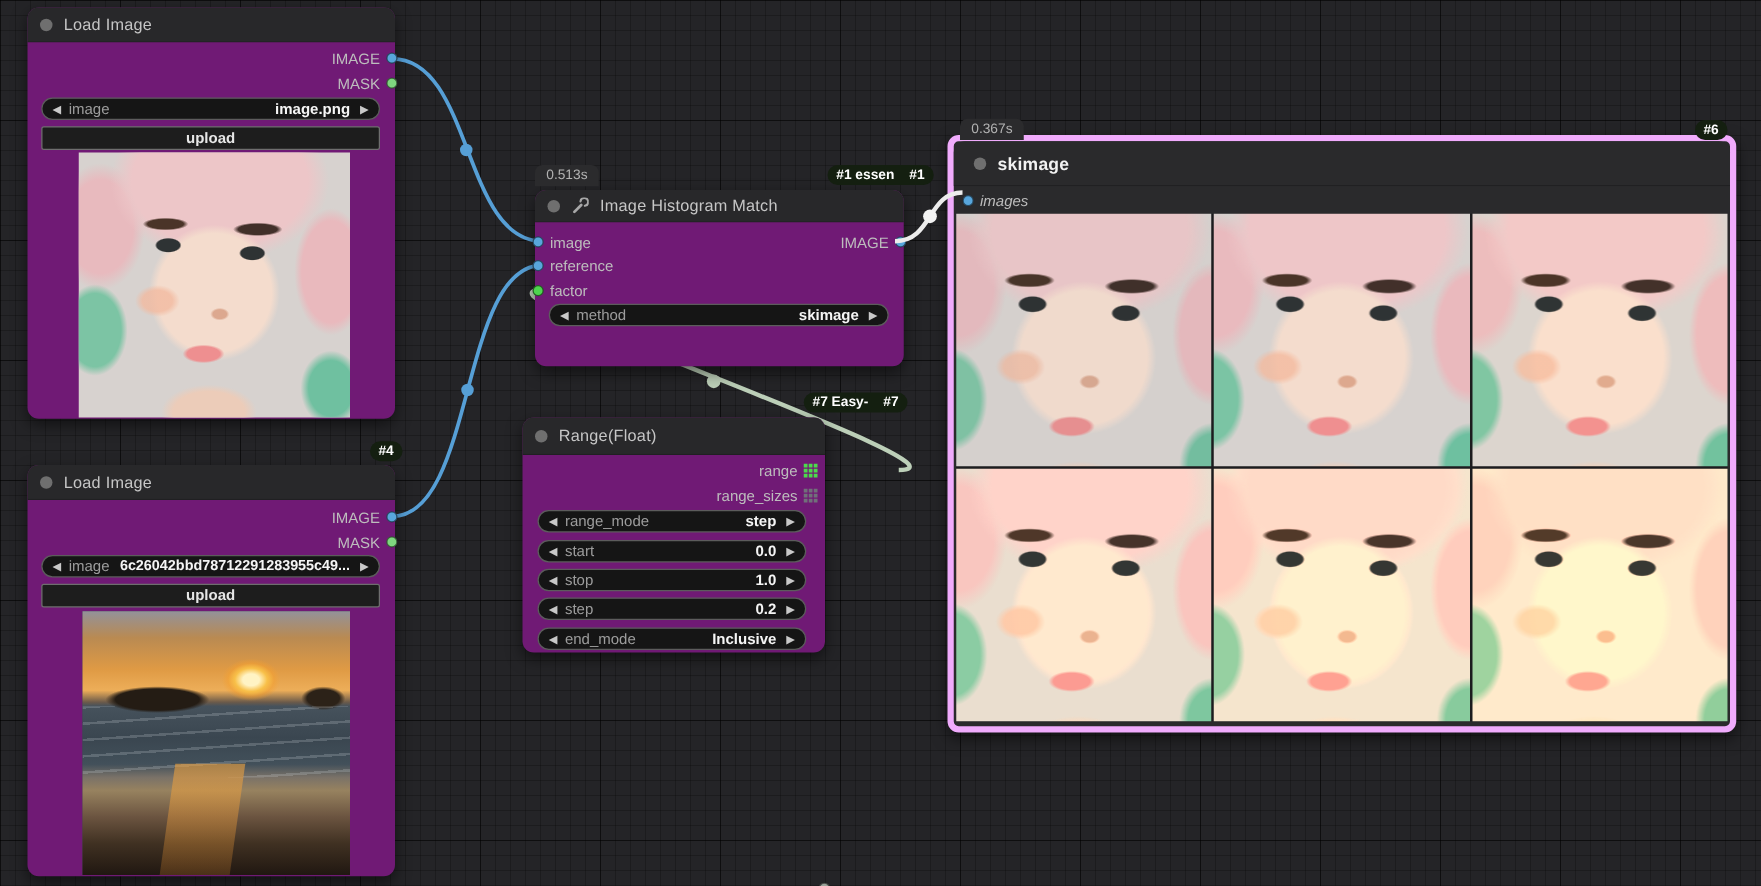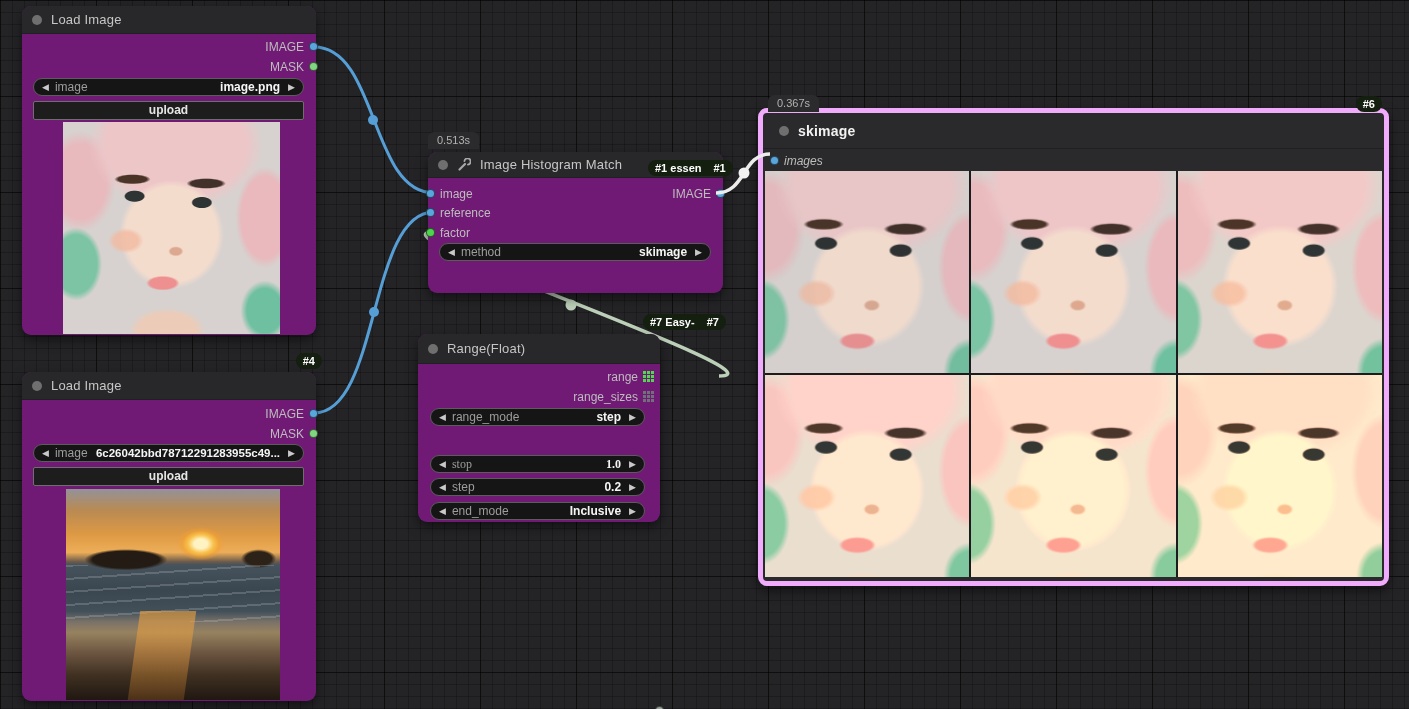--- a/index.html
+++ b/index.html
@@ -194,21 +194,21 @@
     <span class="wlabel">image</span>
     <span class="wvalue" style="font-size:11.5px">6c26042bbd78712291283955c49...</span>
     <span class="arrow r"></span>
   </div>
   <div class="btn-upload" style="left:11px; right:12px; top:95px;">upload</div>
   <div class="photo sunset" style="left:44px; top:117px; width:214px; height:211px;"></div>
 </div>
 
 <div class="node" id="node-histogram" style="left:428px; top:152px; width:295px; height:141px;">
   <div class="timing" style="left:0; top:-20px;">0.513s</div>
-  <div class="badge" style="left:220px; top:-20px;margin-top:28px;">
+  <div class="badge" style="left:234px; top:-20px;">
     <span>#1 essen</span>
     <span>#1</span>
   </div>
   <div class="node-header" style="height:26px">
     <span class="hdot"></span>
     <svg class="wrench" width="14" height="14" viewBox="0 0 14 14">
       <path d="M2.5 11.5 L8 6" stroke="#a8a8a8" stroke-width="2.2" stroke-linecap="round" fill="none"></path>
       <path d="M7.4 3.1 a3.1 3.1 0 1 1 3.5 3.5" stroke="#a8a8a8" stroke-width="1.7" fill="none" stroke-linecap="round"></path>
     </svg>
     <span class="ntitle">Image Histogram Match</span>
@@ -258,21 +258,27 @@
     <span class="gicon gray">
         <i></i>
       </span>
   </div>
   <div class="pill" style="left:12px; right:15px; top:74px;">
     <span class="arrow l"></span>
     <span class="wlabel">range_mode</span>
     <span class="wvalue">step</span>
     <span class="arrow r"></span>
   </div>
-  <div class="pill" style="left:12px; right:15px; top:121px;font-family:Liberation Serif, serif;">
+  <div class="pill" style="left:12px; right:15px; top:98px;">
+    <span class="arrow l"></span>
+    <span class="wlabel">start</span>
+    <span class="wvalue">0.0</span>
+    <span class="arrow r"></span>
+  </div>
+  <div class="pill" style="left:12px; right:15px; top:121px;">
     <span class="arrow l"></span>
     <span class="wlabel">stop</span>
     <span class="wvalue">1.0</span>
     <span class="arrow r"></span>
   </div>
   <div class="pill" style="left:12px; right:15px; top:144px;">
     <span class="arrow l"></span>
     <span class="wlabel">step</span>
     <span class="wvalue">0.2</span>
     <span class="arrow r"></span>

